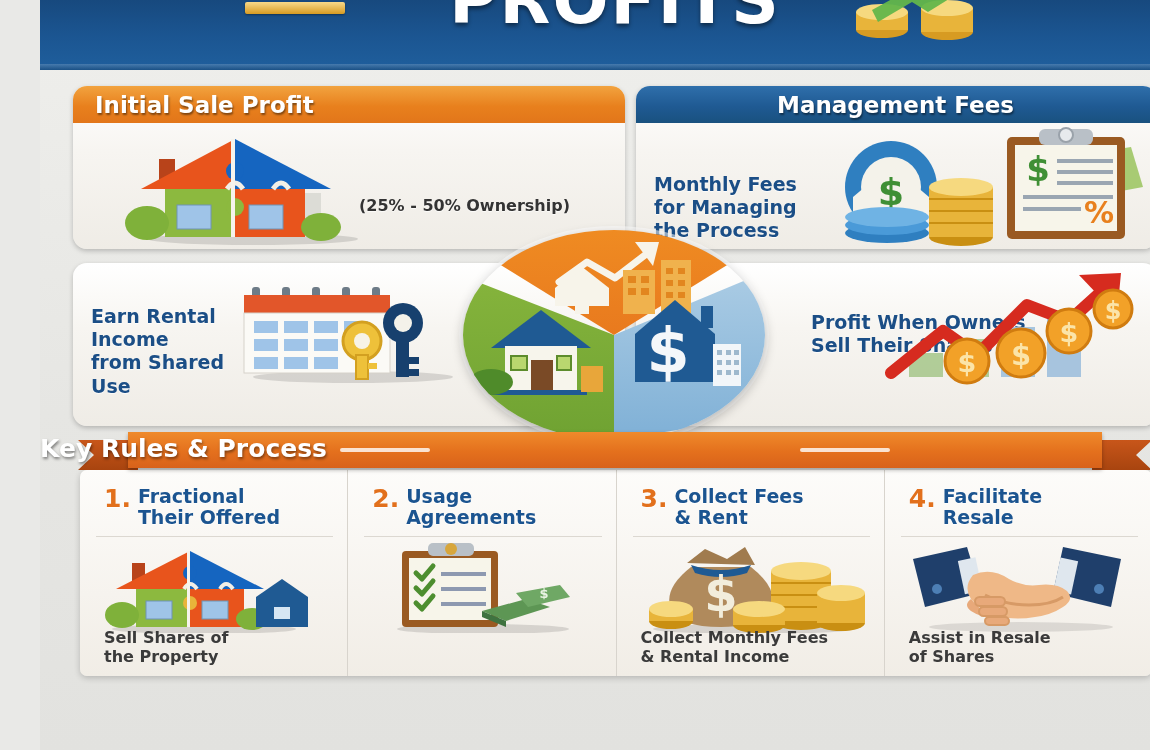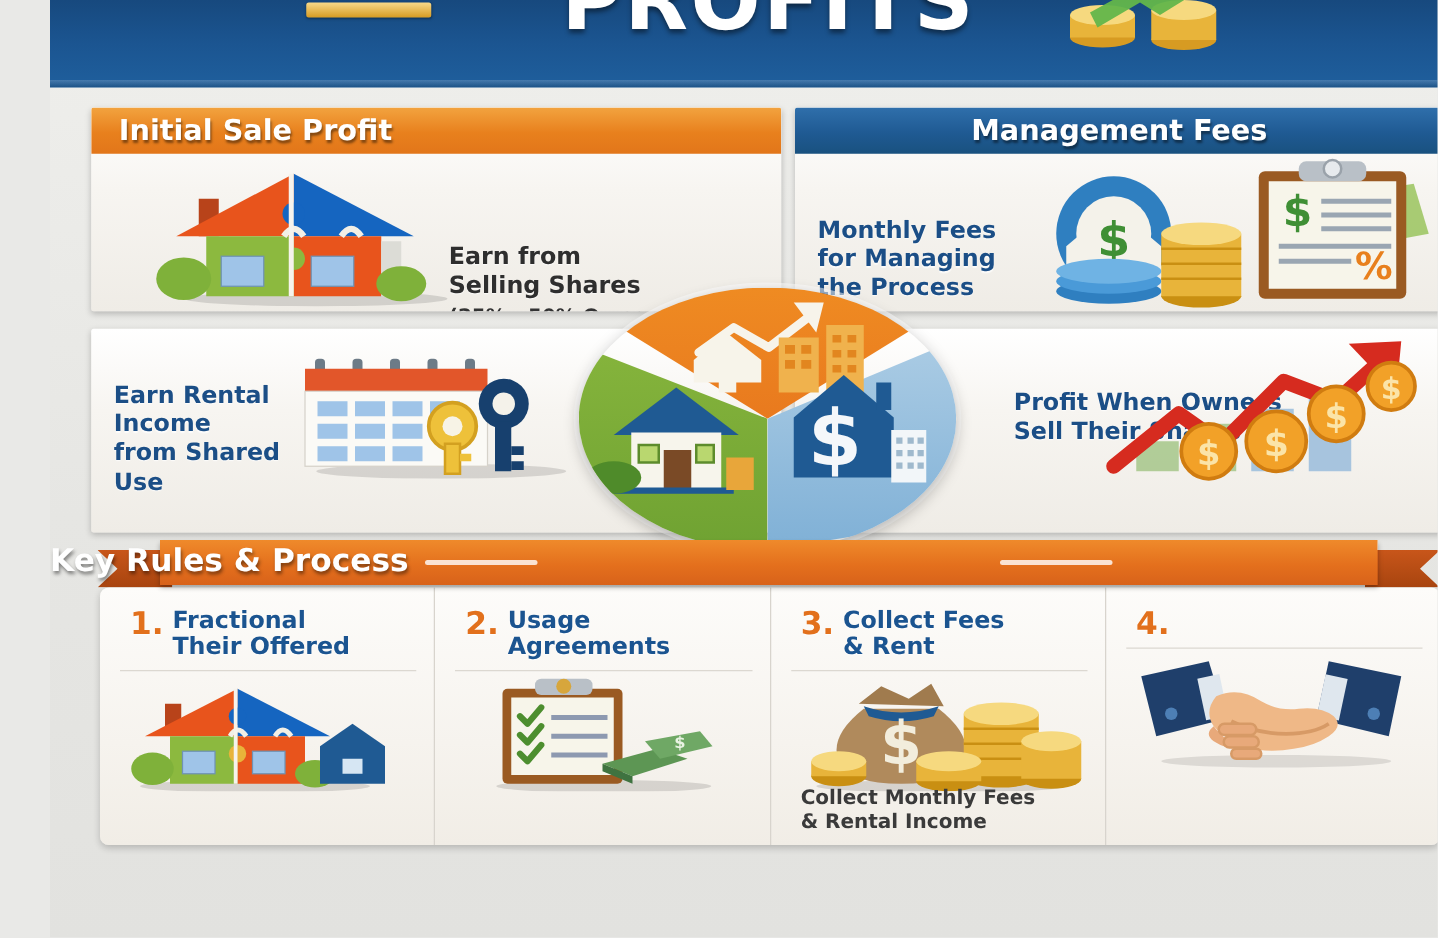--- a/index.html
+++ b/index.html
@@ -41,21 +41,21 @@
     position: absolute; right: 178px; top: -20px; width: 170px; height: 60px;
   }
   .hdr-badge {
     position: absolute; left: 205px; top: 2px; width: 100px; height: 12px;
     background: linear-gradient(180deg,#f7d98a,#d79b22);
     border-radius: 2px; box-shadow: 0 1px 2px rgba(0,0,0,.35);
   }
 
   
   .card {
-    position: absolute; border-radius: 2px; overflow: hidden;
+    position: absolute; border-radius: 14px; overflow: hidden;
     background: linear-gradient(180deg,#ffffff 0%,#f7f5f1 40%,#efece6 100%);
     box-shadow: 0 2px 5px rgba(0,0,0,.22);
   }
   .card-hd {
     height: 37px; display:flex; align-items:center;
     font-size: 23px; font-weight: bold; color:#ffffff;
     font-family: "DejaVu Sans", sans-serif;
     text-shadow: 1px 2px 2px rgba(0,0,0,.45);
     padding: 0 22px;
   }
@@ -197,22 +197,20 @@
           <path d="M150 58 q8 -12 16 0" fill="none" stroke="#f2efe6" stroke-width="5"></path>
           <rect x="108" y="8" width="4" height="98" fill="#f6f3ec"></rect>
           <rect x="54" y="74" width="34" height="24" fill="#9fc4e8" stroke="#6f93b5"></rect>
           <rect x="126" y="74" width="34" height="24" fill="#9fc4e8" stroke="#6f93b5"></rect>
           <ellipse cx="24" cy="92" rx="22" ry="17" fill="#7fb13a"></ellipse>
           <ellipse cx="198" cy="96" rx="20" ry="14" fill="#7fb13a"></ellipse>
         </svg>
       </div>
 
       <div class="card-copy">
-        <span>Earn from
-Selling Shares</span>
         <span class="card-sub">(25% - 50% Ownership)</span>
       </div>
     </div>
   </div>
 
   <div class="card" id="card-mgmt">
     <div class="card-hd hd-blue hd-center">Management Fees</div>
     <div class="card-body">
 
       <div class="card-copy copy-blue">Monthly Fees
@@ -441,20 +439,22 @@
           <path d="M116 48 q6 -10 13 0" fill="none" stroke="#f2efe6" stroke-width="4"></path>
           <rect x="83" y="10" width="3" height="76" fill="#f6f3ec"></rect>
           <rect x="42" y="60" width="26" height="18" fill="#9fc4e8" stroke="#6f93b5"></rect>
           <rect x="98" y="60" width="26" height="18" fill="#9fc4e8" stroke="#6f93b5"></rect>
           <ellipse cx="18" cy="74" rx="17" ry="13" fill="#7fb13a"></ellipse>
           <ellipse cx="148" cy="78" rx="16" ry="11" fill="#7fb13a"></ellipse>
           <path d="M152 56 L178 38 L204 56 L204 86 L152 86 Z" fill="#1f5a93"></path>
           <rect x="170" y="66" width="16" height="12" fill="#d6e6f3"></rect>
         </svg>
       </div>
+      <div class="step-cap">Sell Shares of
+the Property</div>
     </div>
 
     <div class="step">
       <div class="step-head">
         <span class="step-num">2.</span>
         <span class="step-title">Usage
 Agreements</span>
       </div>
       <div class="step-rule"></div>
       <div class="step-art">
@@ -525,20 +525,22 @@
           </g>
         </svg>
       </div>
       <div class="step-cap">Collect Monthly Fees
 &amp; Rental Income</div>
     </div>
 
     <div class="step">
       <div class="step-head">
         <span class="step-num">4.</span>
+        <span class="step-title">Facilitate
+Resale</span>
       </div>
       <div class="step-rule"></div>
       <div class="step-art">
         <svg width="225" height="92" viewBox="0 0 225 92" style="position:absolute;left:0;top:0">
           <ellipse cx="112" cy="86" rx="92" ry="5" fill="rgba(0,0,0,.10)"></ellipse>
           <path d="M4 18 L58 6 L72 52 L16 66 Z" fill="#1f3f6b"></path>
           <path d="M154 6 L212 18 L202 66 L144 52 Z" fill="#1f3f6b"></path>
           <rect x="52" y="18" width="18" height="34" transform="rotate(-12 60 34)" fill="#dfe7ee"></rect>
           <rect x="148" y="18" width="18" height="34" transform="rotate(12 157 34)" fill="#dfe7ee"></rect>
           <circle cx="28" cy="48" r="5" fill="#4d7fb5"></circle>
@@ -547,16 +549,18 @@
                    q-12 8 -28 10 q-22 4 -40 -2 q-16 -6 -24 -16 q-8 -12 2 -24 Z" fill="#efb887"></path>
           <path d="M76 54 q20 10 44 10 q22 0 34 -8" fill="none" stroke="#d79a66" stroke-width="3"></path>
           <path d="M62 58 q10 14 28 18 q-16 2 -28 -6 q-8 -6 0 -12 Z" fill="#e8a97a"></path>
           <g fill="#e8a97a" stroke="#d79a66" stroke-width="2">
             <rect x="66" y="56" width="30" height="9" rx="4.5"></rect>
             <rect x="70" y="66" width="28" height="9" rx="4.5"></rect>
             <rect x="76" y="76" width="24" height="8" rx="4"></rect>
           </g>
         </svg>
       </div>
+      <div class="step-cap">Assist in Resale
+of Shares</div>
     </div>
 
   </div>
 </div>
 
 </body></html>

